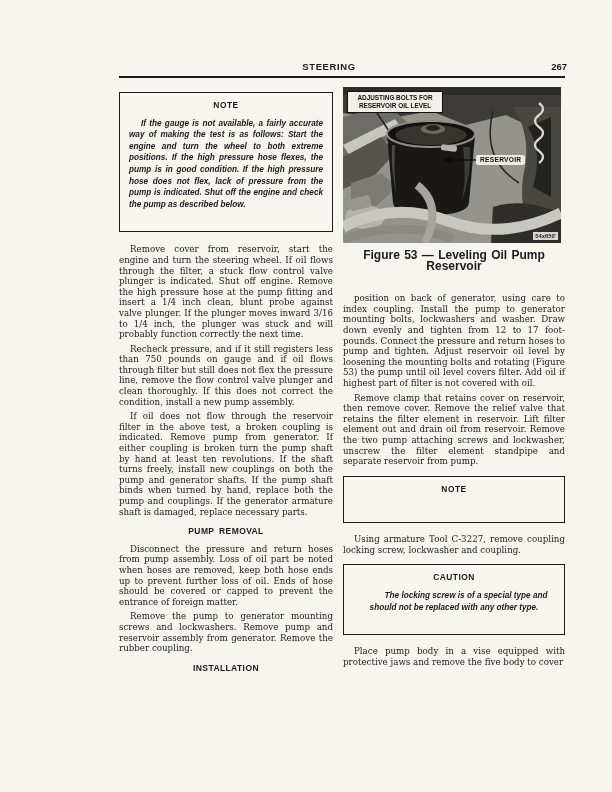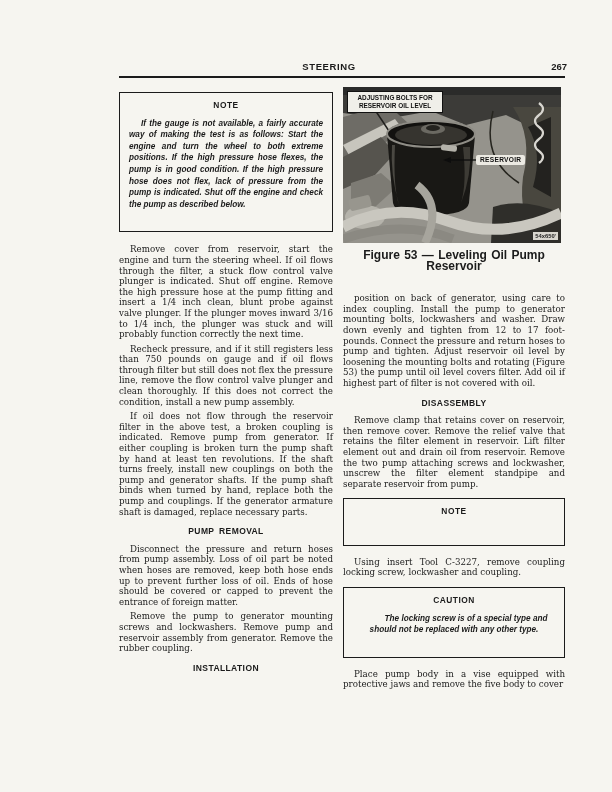--- a/index.html
+++ b/index.html
@@ -99,28 +99,27 @@
       <svg class="arrow-svg" width="36" height="10" viewBox="0 0 36 10">
         <line x1="8" y1="5" x2="36" y2="5" stroke="#0d0d0d" stroke-width="1.3"></line>
         <path d="M1,5 l8,-3 v6 z" fill="#0d0d0d"></path>
       </svg>
       <div class="fig-label res">RESERVOIR</div>
       <div class="photo-code">54x650'</div>
     </div>
     <div class="caption">Figure 53 — Leveling Oil Pump Reservoir</div>
 
     <p class="after-figure">position on back of generator, using care to index coupling. Install the pump to generator mounting bolts, lockwashers and washer. Draw down evenly and tighten from 12 to 17 foot-pounds. Connect the pressure and return hoses to pump and tighten. Adjust reservoir oil level by loosening the mounting bolts and rotating (Figure 53) the pump until oil level covers filter. Add oil if highest part of filter is not covered with oil.</p>
-    <div class="sec-heading">DISASSEMBLY</div>
     <p>Remove clamp that retains cover on reservoir, then remove cover. Remove the relief valve that retains the filter element in reservoir. Lift filter element out and drain oil from reservoir. Remove the two pump attaching screws and lockwasher, unscrew the filter element standpipe and separate reservoir from pump.</p>
 
     <div class="note-box mid">
       <div class="nb-head">NOTE</div>
     </div>
 
-    <p>Using insert Tool C-3227, remove coupling locking screw, lockwasher and coupling.</p>
+    <p>Using armature Tool C-3227, remove coupling locking screw, lockwasher and coupling.</p>
 
     <div class="note-box mid caution-box">
       <div class="nb-head">CAUTION</div>
       <div class="nb-body">The locking screw is of a special type and should not be replaced with any other type.</div>
     </div>
 
     <p>Place pump body in a vise equipped with protective jaws and remove the five body to cover</p>
   </div>
 
 </div>

